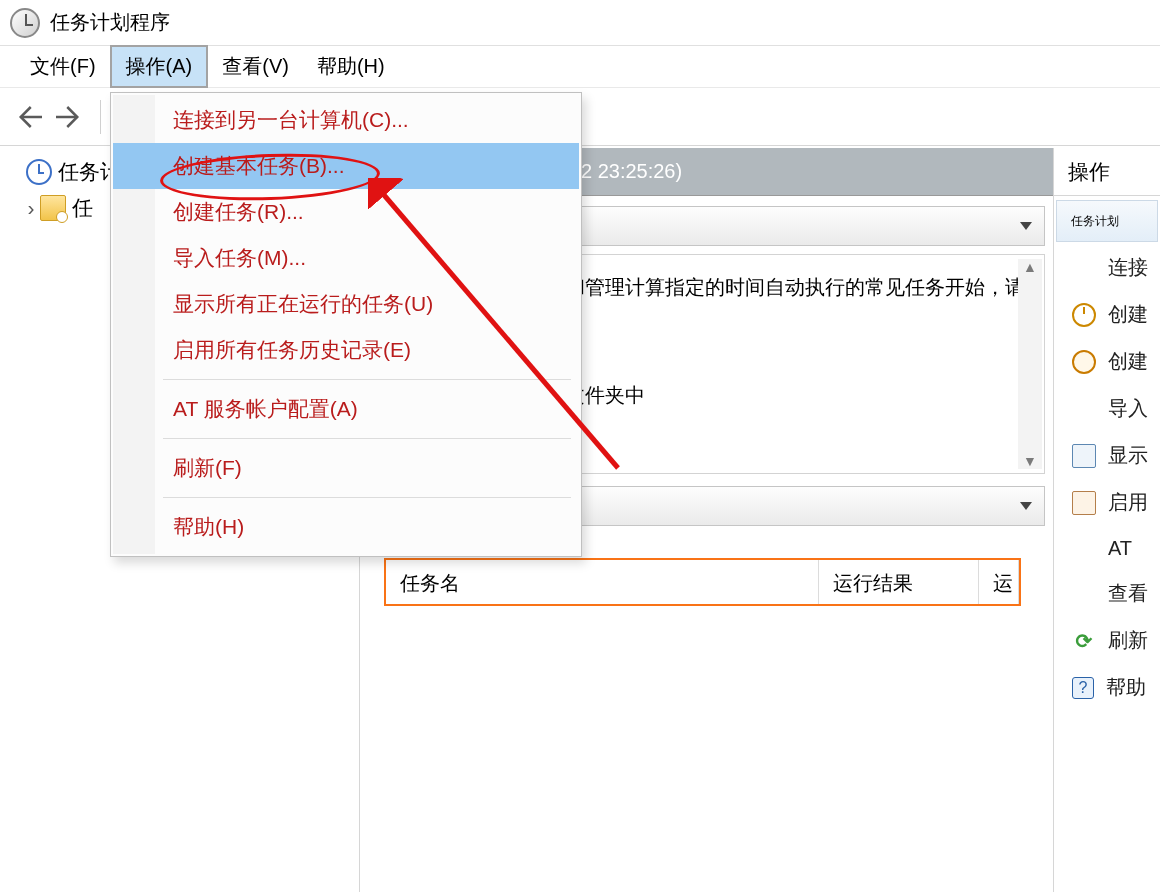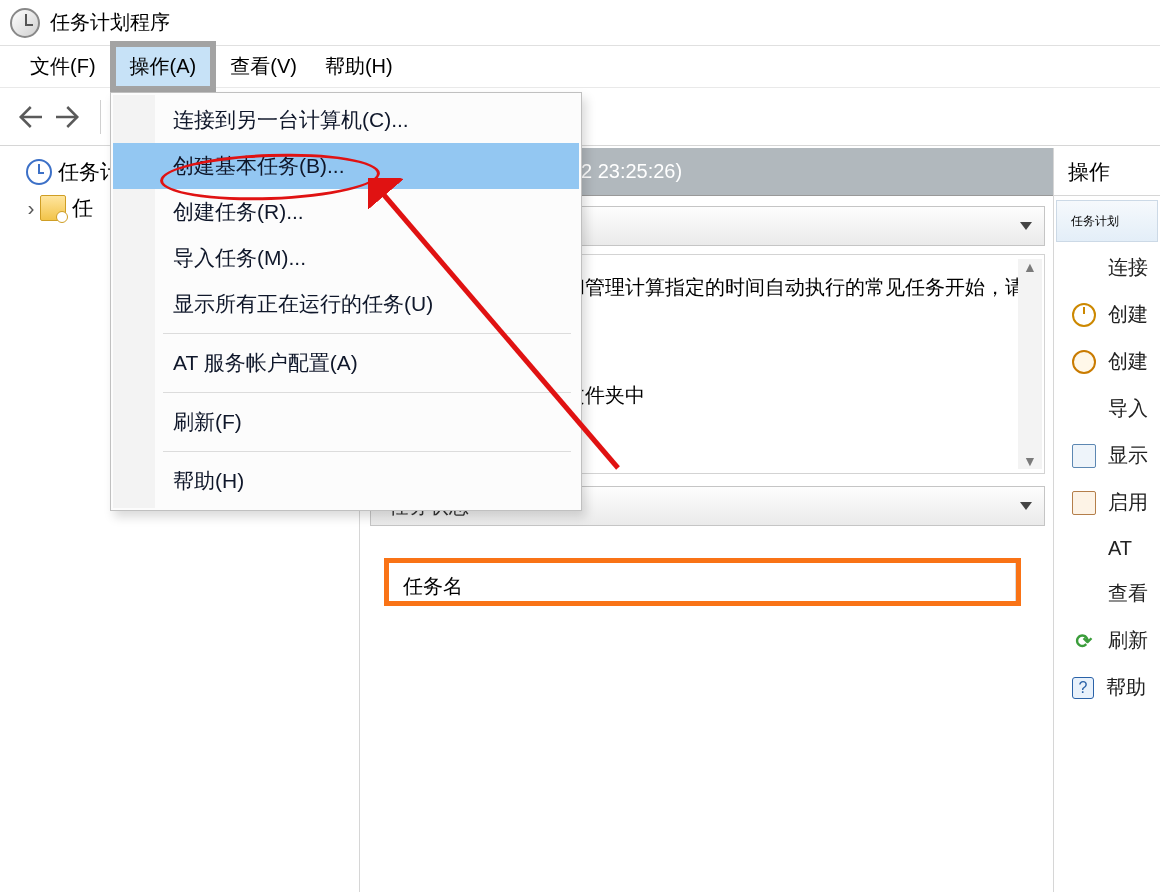--- a/index.html
+++ b/index.html
@@ -52,21 +52,21 @@
     padding-left: 16px;
     border-bottom: 1px solid #e9e9e9;
   }
   .menubar-item {
     padding: 6px 14px;
     font-size: 20px;
     cursor: default;
   }
   .menubar-item.active {
     background: #c7e2f7;
-    border: 6px solid #a3a3a3;
+    border: 2px solid #a3a3a3;
   }
   
   .toolbar {
     height: 58px;
     display: flex;
     align-items: center;
     padding-left: 8px;
     border-bottom: 1px solid #d6d6d6;
     gap: 6px;
   }
@@ -187,25 +187,24 @@
   .combo {
     display:flex; align-items:center; justify-content:space-between;
     border:1px solid #b0b0b0; height:42px; width:290px;
     padding:0 12px 0 14px; font-size:20px; color:#333;
     background:#fff;
   }
   .combo .chev { color:#666; }
   .summary-line { font-size:20px; margin-left:26px; margin-bottom:20px; }
   .table-head {
     display:flex;
-    border:5px solid #f97316;
+    border:2px solid #f97316;
     height:48px;
     margin-left:14px; margin-right:24px;
     overflow:hidden;
-    flex-direction:column;
   }
   .th {
     padding:10px 14px;
     font-size:20px;
     border-right:1px solid #dcdcdc;
   }
   .th.col-name { flex:1; min-width:380px; }
   .th.col-res { width:160px; }
   .th.col-x { width:40px; }
   
@@ -262,21 +261,21 @@
     padding: 4px 2px 6px 2px;
   }
   .dropdown .icon-col {
     position:absolute; left:2px; top:2px; bottom:2px; width:42px;
     background:#f3f3f3;
   }
   .dd-item {
     position:relative;
     padding: 9px 16px 9px 60px;
     font-size:21px;
-    color:#0f172a;
+    color:#b91c1c;
     white-space:nowrap;
   }
   .dd-item.hl {
     background:#93c7f2;
   }
   .dd-sep {
     height:1px; background:#dcdcdc; margin:6px 8px 6px 50px;
   }
   
   .anno-circle {
@@ -439,20 +438,21 @@
 
 </div>
 
 <div class="dropdown">
   <div class="icon-col"></div>
   <div class="dd-item">连接到另一台计算机(C)...</div>
   <div class="dd-item hl">创建基本任务(B)...</div>
   <div class="dd-item">创建任务(R)...</div>
   <div class="dd-item">导入任务(M)...</div>
   <div class="dd-item">显示所有正在运行的任务(U)</div>
+  <div class="dd-item">启用所有任务历史记录(E)</div>
   <div class="dd-sep"></div>
   <div class="dd-item">AT 服务帐户配置(A)</div>
   <div class="dd-sep"></div>
   <div class="dd-item">刷新(F)</div>
   <div class="dd-sep"></div>
   <div class="dd-item">帮助(H)</div>
 </div>
 
 <div class="anno-circle"></div>
 <svg class="anno-arrow" viewBox="0 0 260 300">

